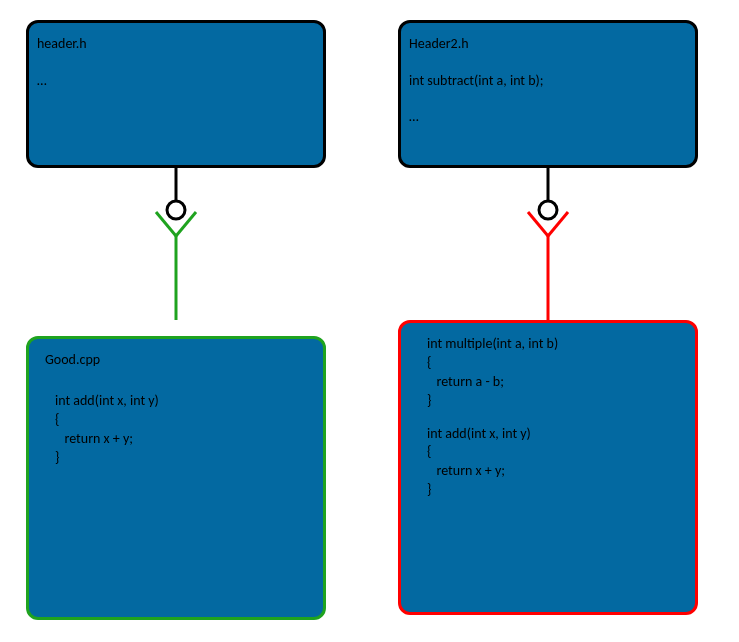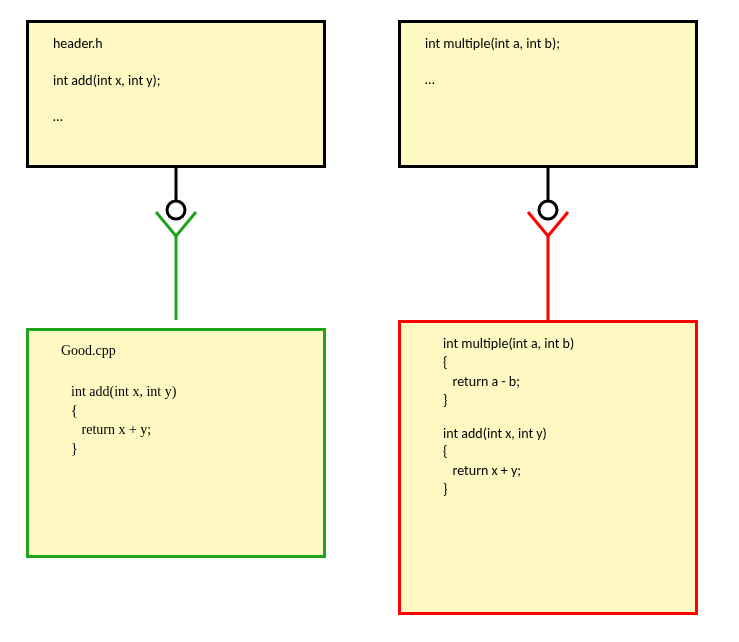--- a/index.html
+++ b/index.html
@@ -8,50 +8,51 @@
       padding: 0;
       width: 739px;
       height: 642px;
       position: relative;
       font-family: Calibri, Arial, sans-serif;
       font-size: 14px;
       background: white;
     }
     .box {
       position: absolute;
-      background: #fef9c3;
-      padding: 12px 24px;
+      background: #0369a1;
+      padding: 12px 8px;
+      border-radius: 12px;
     }
     .black-border { border: 3px solid black; }
     .green-border { border: 3px solid #1fa31f; }
     .red-border { border: 3px solid #ff0000; }
     .header-box { width: 300px; height: 148px; }
     .cpp-box { width: 300px; }
     #box-header1 { left: 26px; top: 20px; }
     #box-header2 { left: 398px; top: 20px; }
-    #box-good { left: 26px; top: 328px; height: 230px; font-family: Liberation Serif, serif; }
+    #box-good { left: 26px; top: 336px; height: 284px; }
     #box-multiple { left: 398px; top: 320px; height: 295px; }
     .title { margin-bottom: 20px; }
     .cpp-title { margin-bottom: 24px; padding-left: 8px; }
     .code-line { white-space: pre; line-height: 1.3; }
     .code-block { padding-left: 12px; white-space: pre; line-height: 1.35; margin-bottom: 14px; }
     .cpp-code { padding-left: 18px; }
     svg.connector { position: absolute; overflow: visible; }
   </style>
 </head>
 <body>
 
 <div id="box-header1" class="box black-border header-box">
   <div class="title">header.h</div>
-  <div class="code-line" style="margin-bottom:18px;">int add(int x, int y);</div>
   <div class="code-line">…</div>
 </div>
 
 <div id="box-header2" class="box black-border header-box">
-  <div class="code-line" style="margin-bottom:18px;">int multiple(int a, int b);</div>
+  <div class="title">Header2.h</div>
+  <div class="code-line" style="margin-bottom:18px;">int subtract(int a, int b);</div>
   <div class="code-line">…</div>
 </div>
 
 <div id="box-good" class="box green-border cpp-box">
   <div class="cpp-title">Good.cpp</div>
   <div class="code-block cpp-code">int add(int x, int y)
 {
    return x + y;
 }</div>
 </div>

